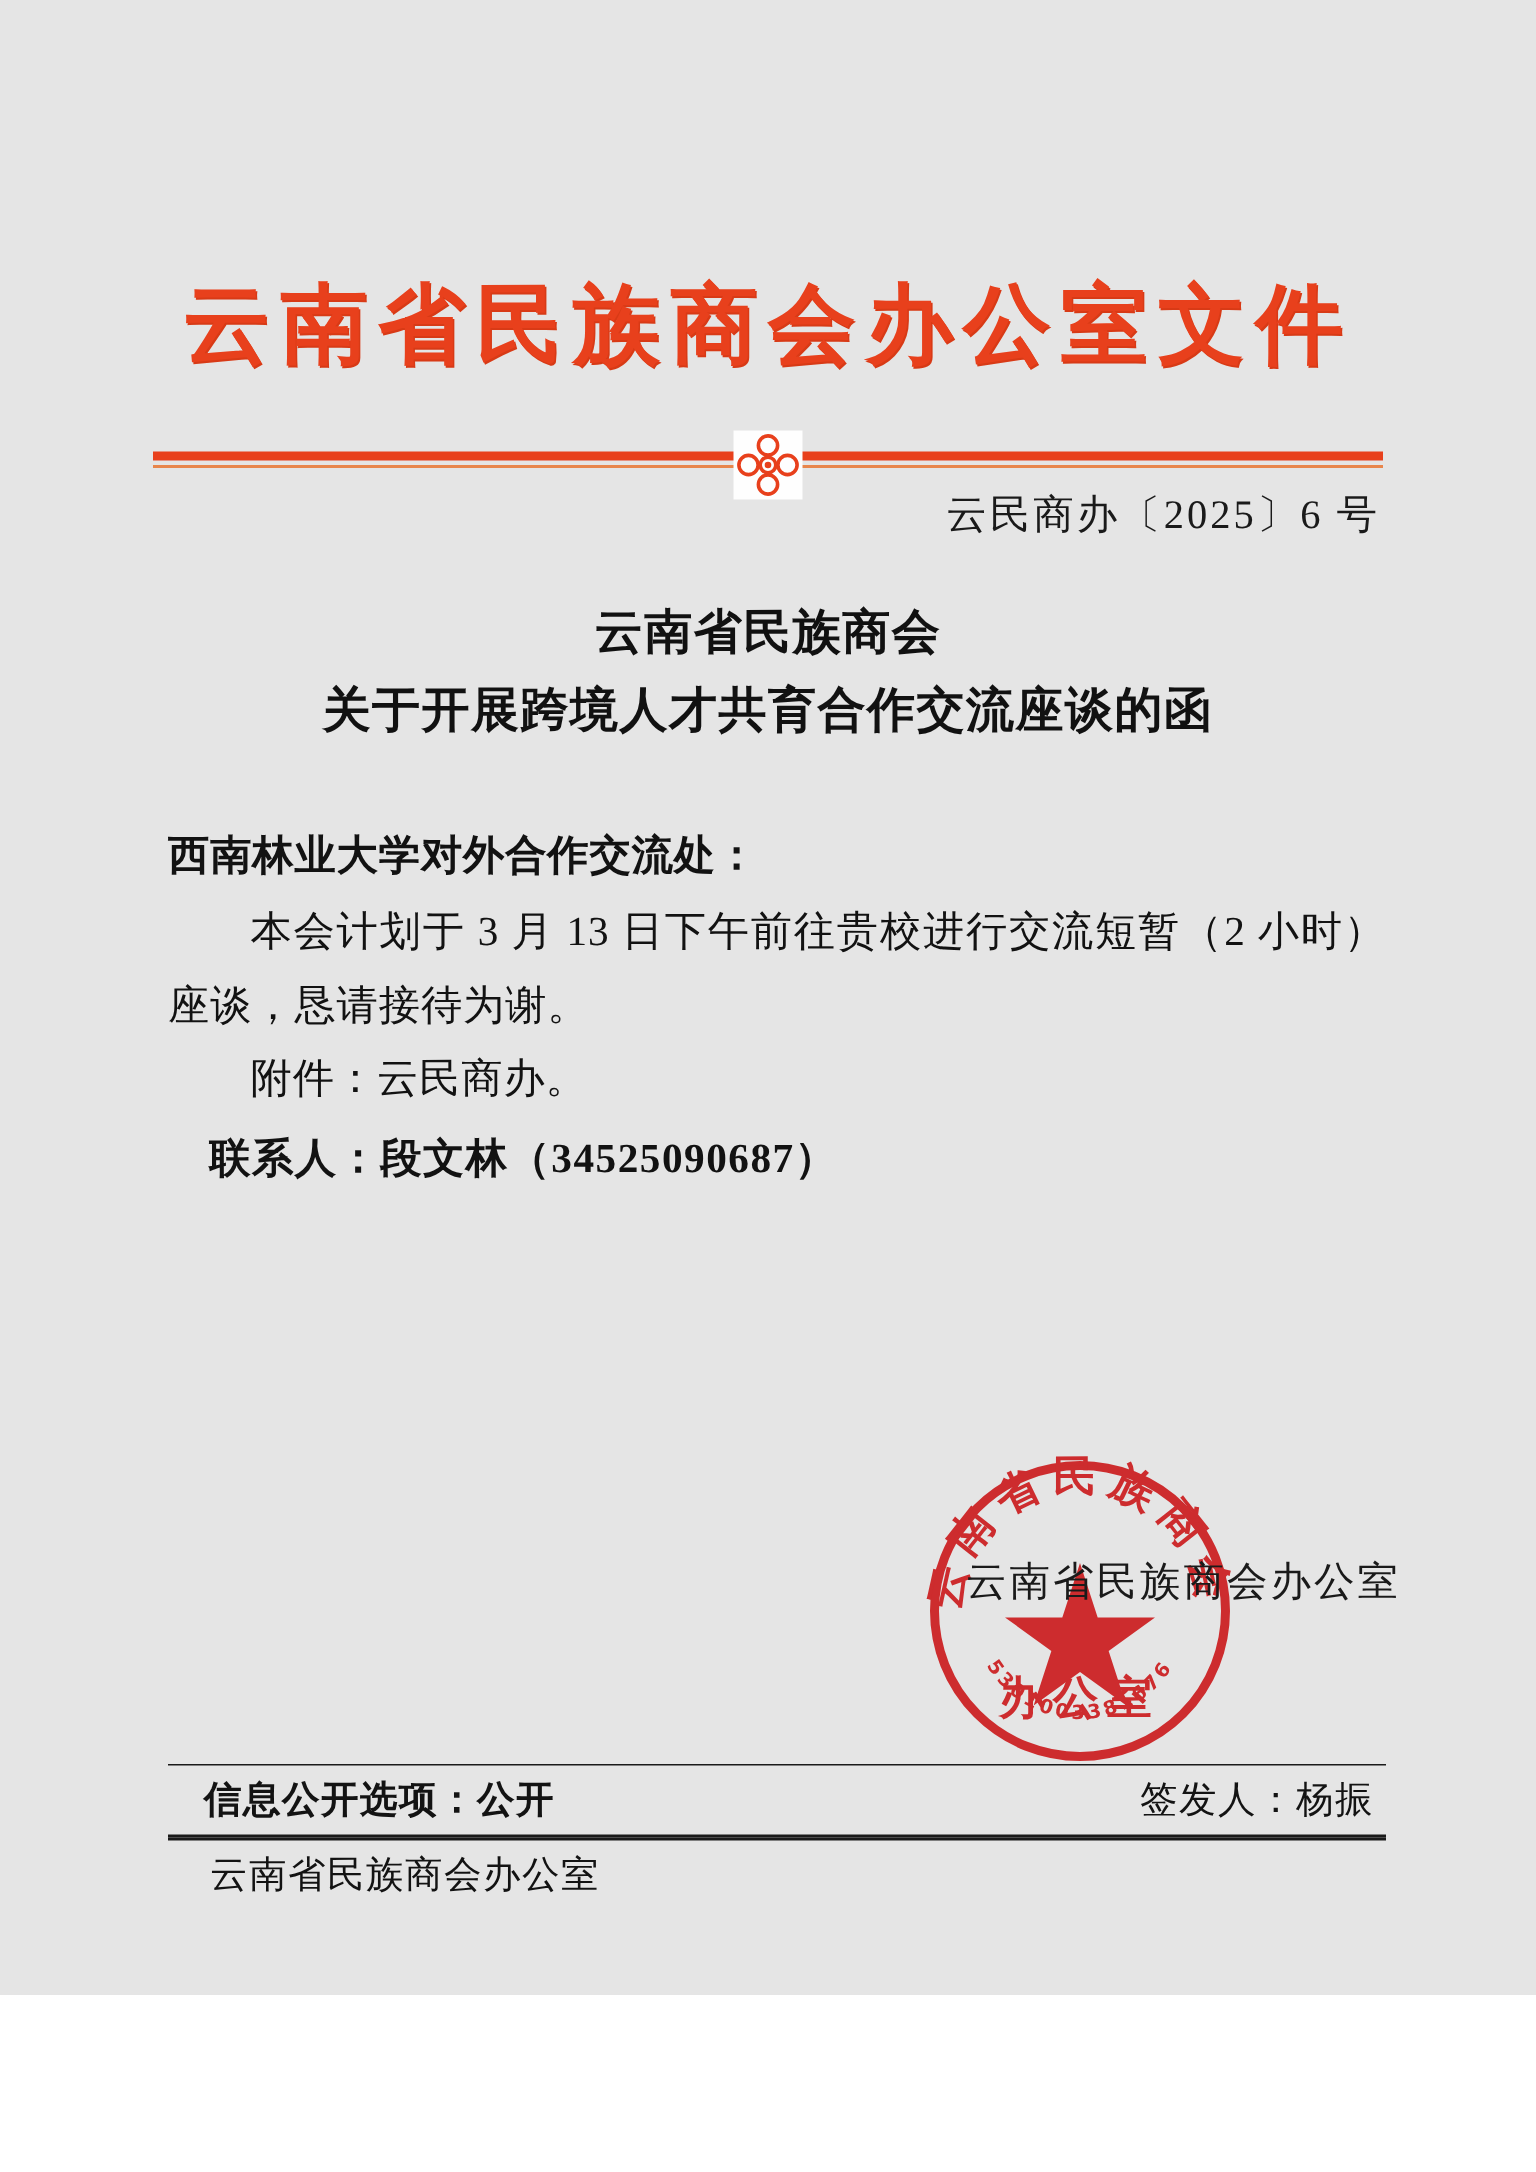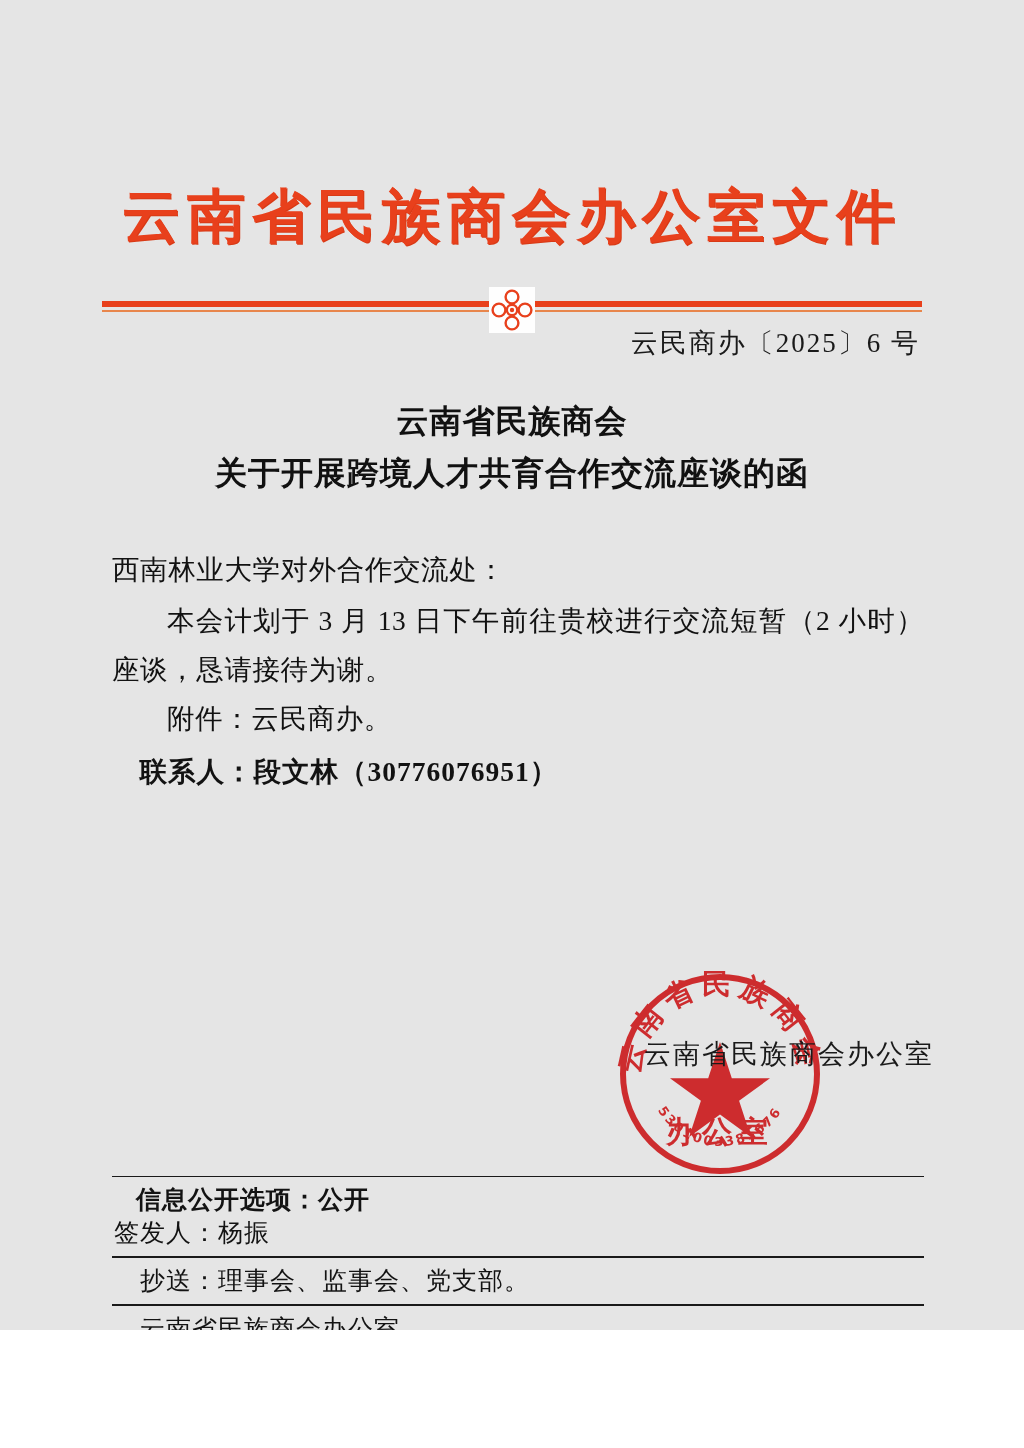--- a/index.html
+++ b/index.html
@@ -105,21 +105,21 @@
     position: absolute;
     left: 112px;
     top: 546px;
     width: 812px;
     font-size: 27.5px;
     line-height: 1.78;
     letter-spacing: 0.6px;
     color: #121212;
     text-align: justify;
   }
-  .addressee { margin: 0 0 2px 0; }
+  .addressee { margin: 0 0 2px 0; font-weight: bold; }
   .para {
     margin: 0;
     text-indent: 2em;
   }
   .contact-line {
     margin-top: 4px;
     text-indent: 1em;
     font-weight: 700;
     letter-spacing: 1px;
   }
@@ -165,21 +165,20 @@
   .footer-hr.thin { border-top-width: 1px; }
   .footer-row {
     display: flex;
     justify-content: space-between;
     align-items: baseline;
     padding: 6px 2px 7px 2px;
     font-size: 25px;
     letter-spacing: 1px;
     color: #131313;
     white-space: nowrap;
-    flex-direction: column;
   }
   .footer-row .left { padding-left: 26px; }
   .footer-row .right { padding-right: 6px; font-family: Liberation Serif, serif; }
   .footer-row.disclosure .left {
     font-family: "DejaVu Sans", "Liberation Sans", sans-serif;
     font-weight: 700;
     padding-left: 22px;
   }
 
   
@@ -242,21 +241,21 @@
 
   <div class="doc-title">
     <div>云南省民族商会</div>
     <div>关于开展跨境人才共育合作交流座谈的函</div>
   </div>
 
   <div class="body-block">
     <p class="addressee">西南林业大学对外合作交流处：</p>
     <p class="para">本会计划于 3 月 13 日下午前往贵校进行交流短暂（2 小时）座谈，恳请接待为谢。</p>
     <p class="para">附件：云民商办。</p>
-    <p class="contact-line">联系人：段文林（30776076951）</p>
+    <p class="contact-line">联系人：段文林（34525090687）</p>
   </div>
 
   <div class="seal">
     <svg width="212" height="212" viewBox="0 0 212 212" aria-hidden="true">
       <defs>
         <path id="arcTop" d="M 26 106 A 80 80 0 0 1 186 106"></path>
         <path id="arcBottom" d="M 34 106 A 72 72 0 0 0 178 106"></path>
       </defs>
       <circle cx="106" cy="106" r="97" fill="none" stroke="#cc1f21" stroke-width="6"></circle>
       <text font-family="'DejaVu Sans','Liberation Sans',sans-serif" font-size="29" font-weight="700" fill="#cc1f21" letter-spacing="7" text-anchor="middle">
@@ -274,24 +273,20 @@
     <div>云南省民族商会办公室</div>
   </div>
 
   <div class="footer">
     <div class="footer-hr thin"></div>
     <div class="footer-row disclosure">
       <span class="left">信息公开选项：公开</span>
       <span class="right">签发人：杨振</span>
     </div>
     <div class="footer-hr"></div>
-    <div class="footer-row">
-      <span class="left">抄送：理事会、监事会、党支部。</span>
-      <span class="right"></span>
-    </div>
     <div class="footer-hr"></div>
     <div class="footer-row">
       <span class="left">云南省民族商会办公室</span>
     </div>
   </div>
 
   <div class="page-number">— 1 —</div>
 
   <div class="qr-block">
     <svg width="96" height="96" viewBox="0 0 29 29" shape-rendering="crispEdges" aria-hidden="true">

